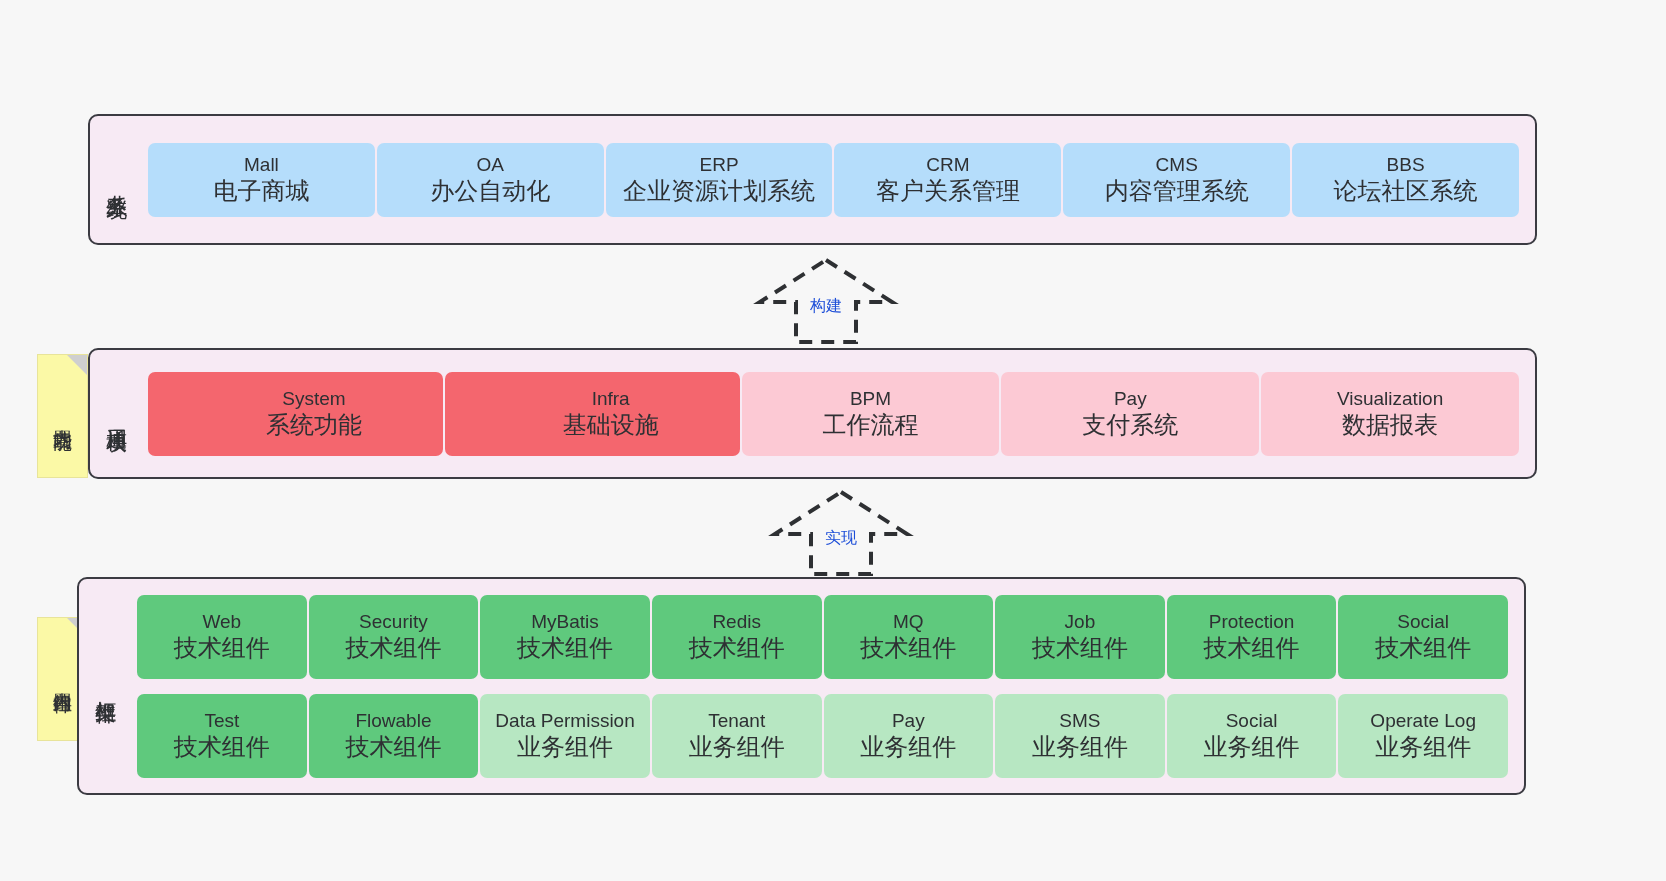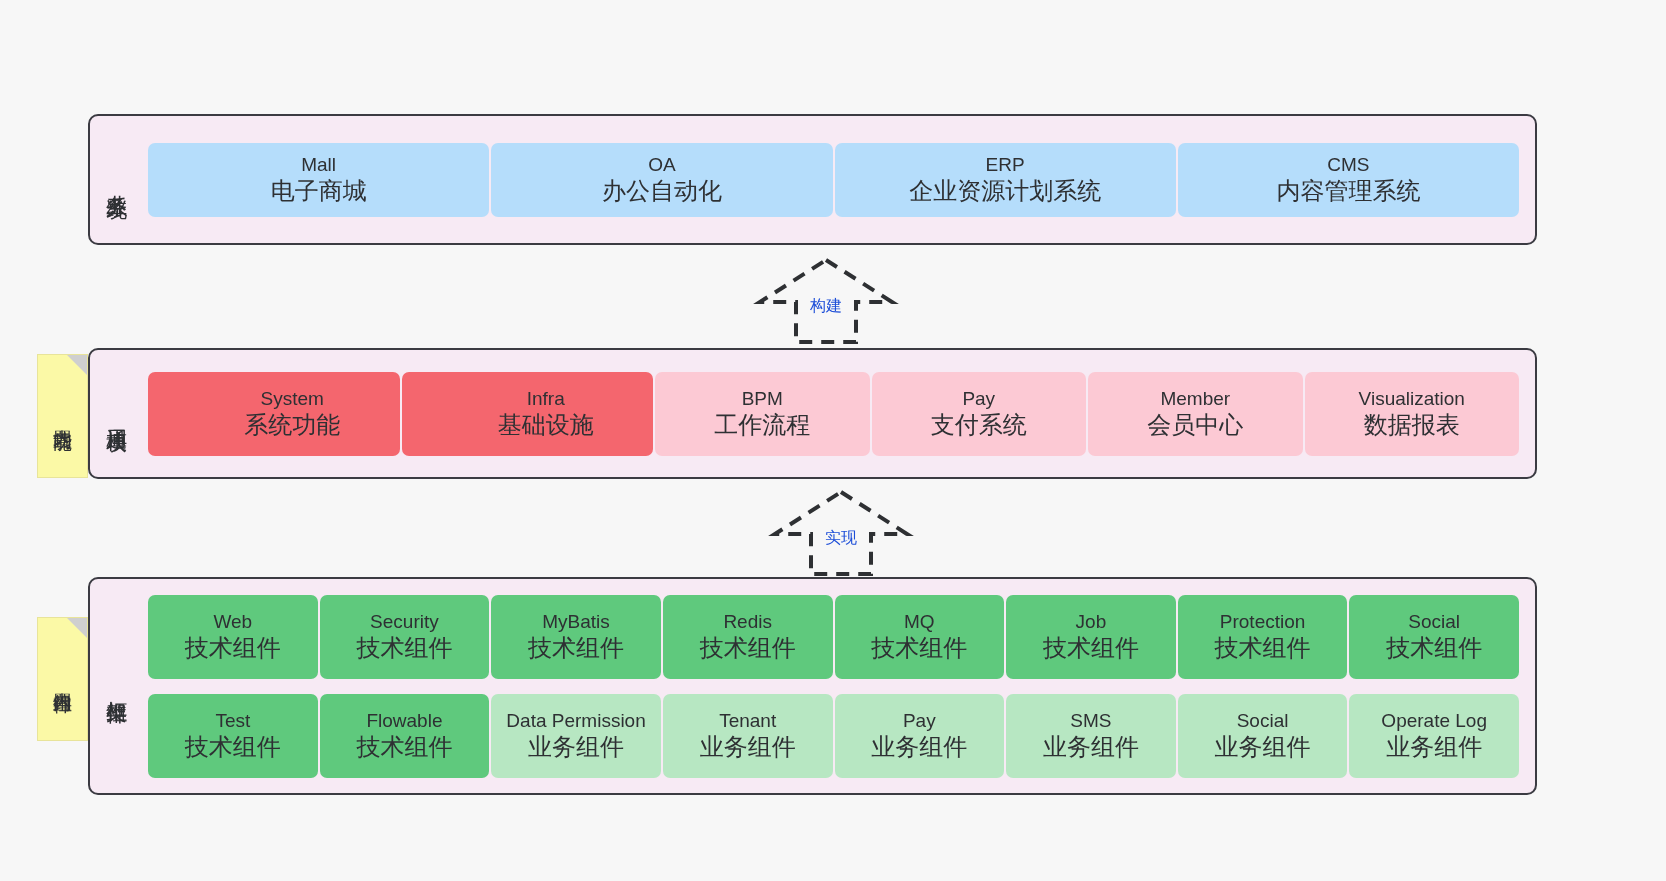--- a/index.html
+++ b/index.html
@@ -72,21 +72,21 @@
   .c-red{background:#f4666e;padding-left:41px;}
   .c-pink{background:#fcc9d4;}
   .c-green{background:#5fc97d;}
   .c-lgreen{background:#b7e7c2;}
 
   
   #sec-business{left:88px;top:114px;width:1449px;height:131px;}
   #sec-business .row{height:74px;}
   #sec-common{left:88px;top:348px;width:1449px;height:131px;}
   #sec-common .row{height:84px;}
-  #sec-framework{left:88px;top:577px;width:1449px;height:218px;}
+  #sec-framework{left:77px;top:577px;width:1449px;height:218px;}
   #sec-framework .row{height:84px;}
   #sec-framework .sec-body{gap:15px;padding-top:14px;padding-bottom:14px;}
 
   
   .note{
     position:absolute;
     background:#fbf9a6;
     border:1px solid #e8e49a;
     box-sizing:border-box;
     display:flex;
@@ -141,22 +141,30 @@
         </div>
         <div class="cell c-blue">
           <span class="en">OA</span>
           <span class="cn">办公自动化</span>
         </div>
         <div class="cell c-blue">
           <span class="en">ERP</span>
           <span class="cn">企业资源计划系统</span>
         </div>
         <div class="cell c-blue">
+          <span class="en">CRM</span>
+          <span class="cn">客户关系管理</span>
+        </div>
+        <div class="cell c-blue">
           <span class="en">CMS</span>
           <span class="cn">内容管理系统</span>
+        </div>
+        <div class="cell c-blue">
+          <span class="en">BBS</span>
+          <span class="cn">论坛社区系统</span>
         </div>
       </div>
     </div>
   </div>
 
   <div class="arrow" id="arrow-build">
     <svg width="140" height="86" viewBox="0 0 140 86">
       <path d="M70 2 L136 44 L100 44 L100 84 L40 84 L40 44 L4 44 Z" fill="none" stroke="#2e3033" stroke-width="4" stroke-dasharray="13,9" stroke-linecap="butt"></path>
     </svg>
     <span class="alabel">构建</span>
@@ -181,24 +189,20 @@
         </div>
         <div class="cell c-pink">
           <span class="en">BPM</span>
           <span class="cn">工作流程</span>
         </div>
         <div class="cell c-pink">
           <span class="en">Pay</span>
           <span class="cn">支付系统</span>
         </div>
         <div class="cell c-pink">
-          <span class="en">Member</span>
-          <span class="cn">会员中心</span>
-        </div>
-        <div class="cell c-pink">
           <span class="en">Visualization</span>
           <span class="cn">数据报表</span>
         </div>
       </div>
     </div>
   </div>
 
   <div class="arrow" id="arrow-impl">
     <svg width="140" height="86" viewBox="0 0 140 86">
       <path d="M70 2 L136 44 L100 44 L100 84 L40 84 L40 44 L4 44 Z" fill="none" stroke="#2e3033" stroke-width="4" stroke-dasharray="13,9" stroke-linecap="butt"></path>

